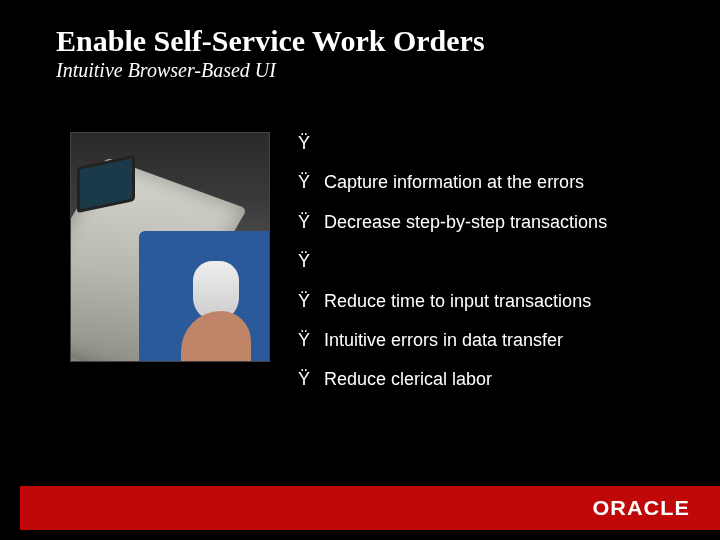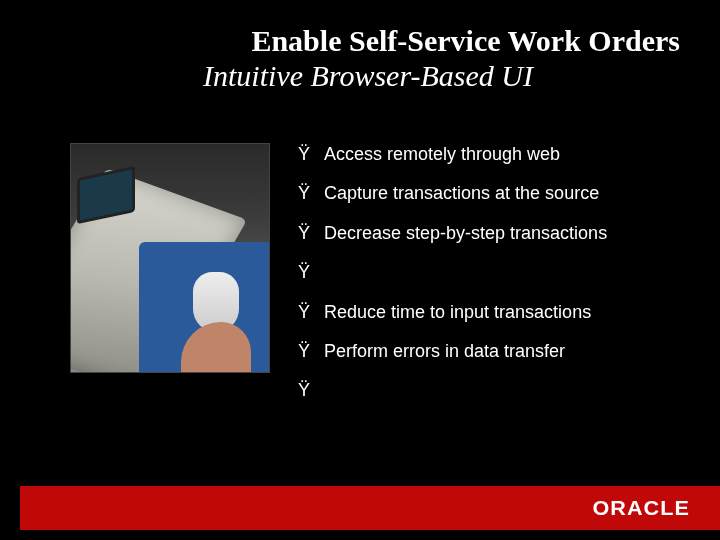--- a/index.html
+++ b/index.html
@@ -14,29 +14,27 @@
   }
   .title-area {
     padding: 24px 40px 0 56px;
   }
   .title {
     font-family: "Times New Roman", Times, serif;
     font-size: 30px;
     font-weight: bold;
     color: #fff;
     line-height: 1.1;
-    text-align: right;
   }
   .subtitle {
     font-family: "Times New Roman", Times, serif;
     font-style: italic;
-    font-size: 30px;
+    font-size: 20px;
     color: #fff;
     margin-top: 2px;
-    text-align: center;
   }
   .content {
     display: flex;
     padding: 50px 30px 0 70px;
     gap: 28px;
   }
   .image-box {
     width: 200px;
     height: 230px;
     border: 1px solid #444;
@@ -153,43 +151,43 @@
   <div class="image-box">
     <div class="kb"></div>
     <div class="screen"></div>
     <div class="pad"></div>
     <div class="mouse"></div>
     <div class="hand"></div>
   </div>
   <ul class="bullets">
       <li>
         <span class="bullet-mark">Ÿ</span>
-        <span>Access remotely through web</span>
       </li>
       <li>
         <span class="bullet-mark">Ÿ</span>
-        <span>Capture transactions at the source</span>
+        <span>Capture information at the errors</span>
       </li>
       <li>
         <span class="bullet-mark">Ÿ</span>
         <span>Decrease step-by-step transactions</span>
       </li>
       <li>
         <span class="bullet-mark">Ÿ</span>
       </li>
       <li>
         <span class="bullet-mark">Ÿ</span>
         <span>Reduce time to input transactions</span>
       </li>
       <li>
         <span class="bullet-mark">Ÿ</span>
-        <span>Perform errors in data transfer</span>
+        <span>Intuitive errors in data transfer</span>
       </li>
       <li>
         <span class="bullet-mark">Ÿ</span>
+        <span>Reduce clerical labor</span>
       </li>
     </ul>
 </div>
 
 <div class="footer">
   <span class="logo">ORACLE</span>
 </div>
 <div class="footer-line"></div>
 
 </body></html>

